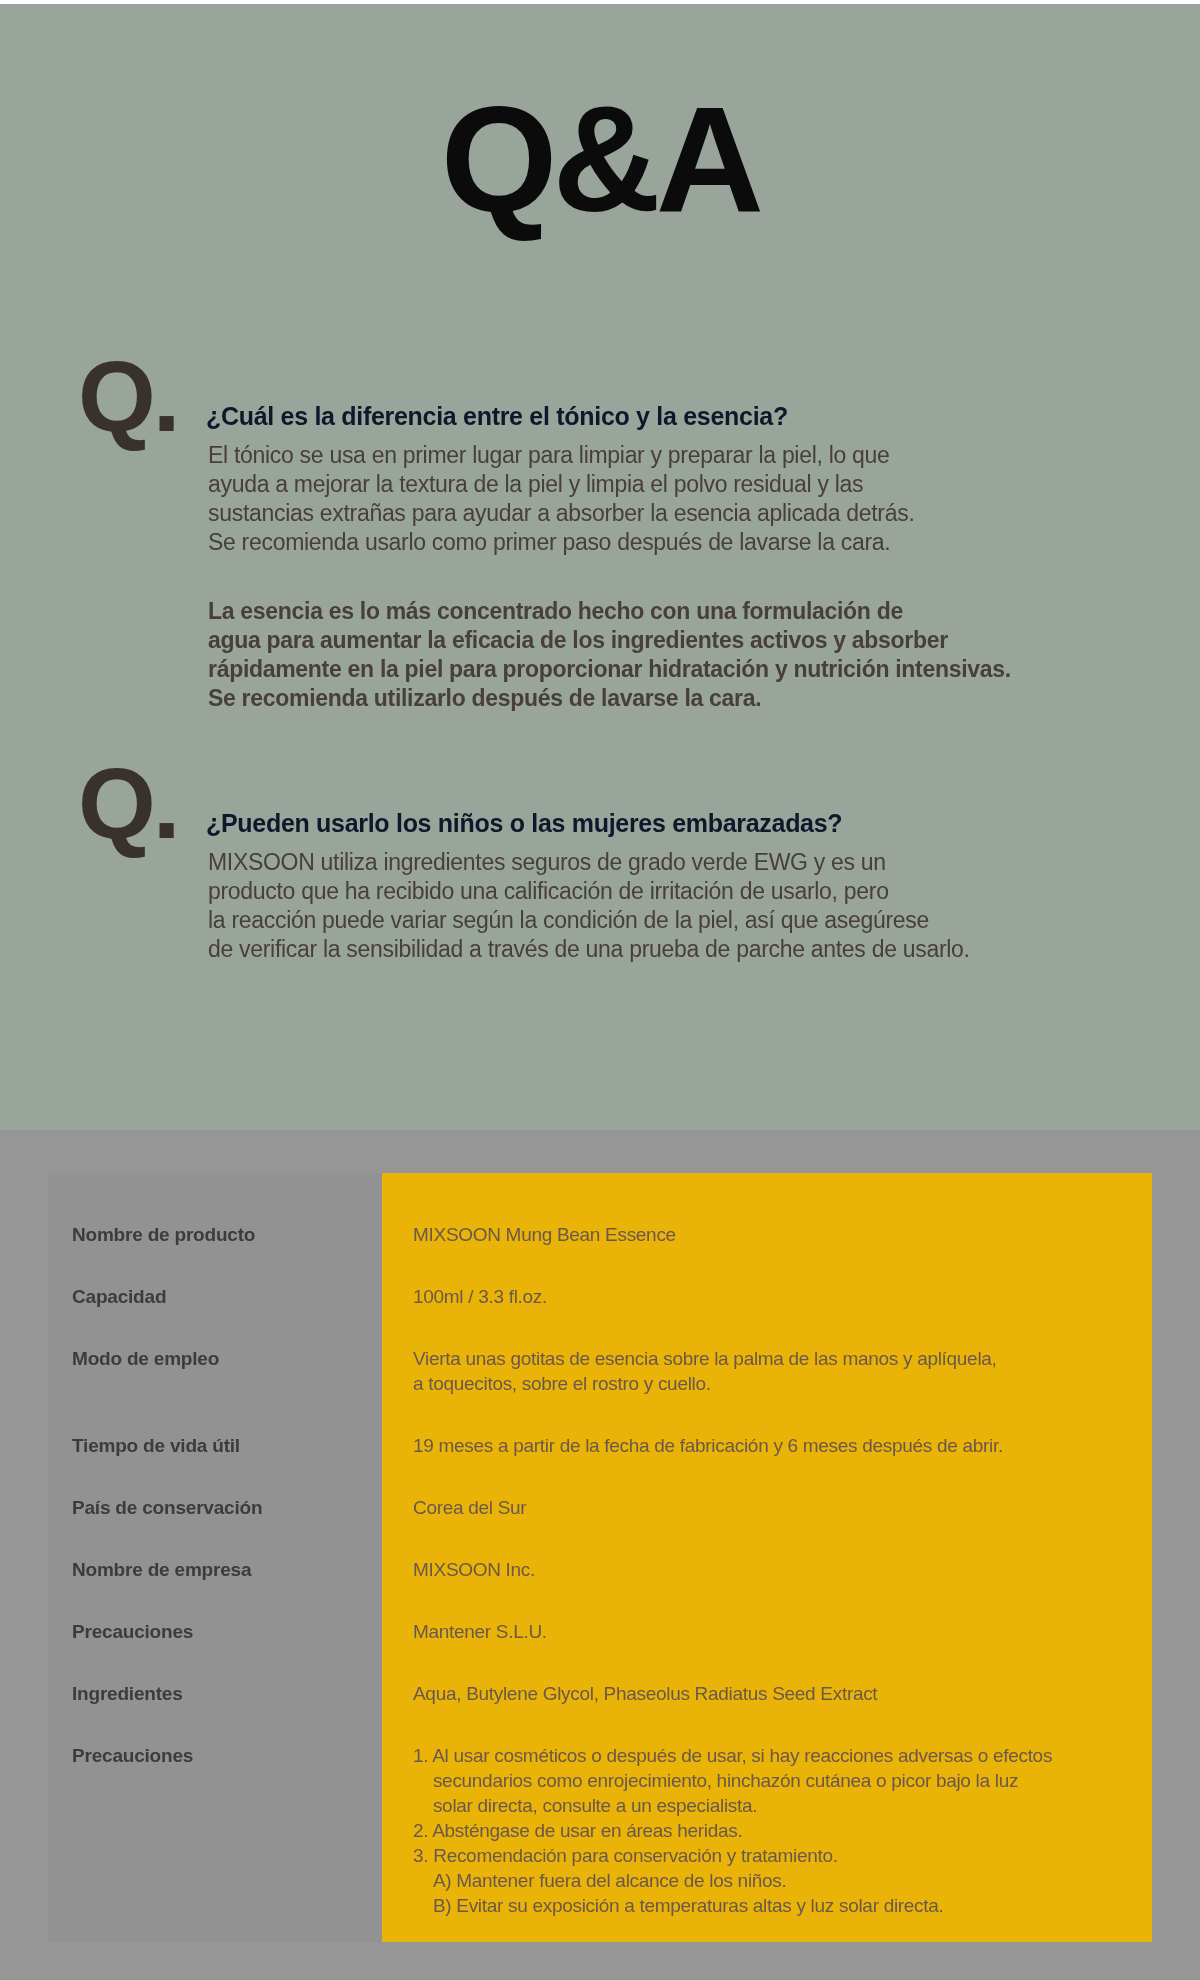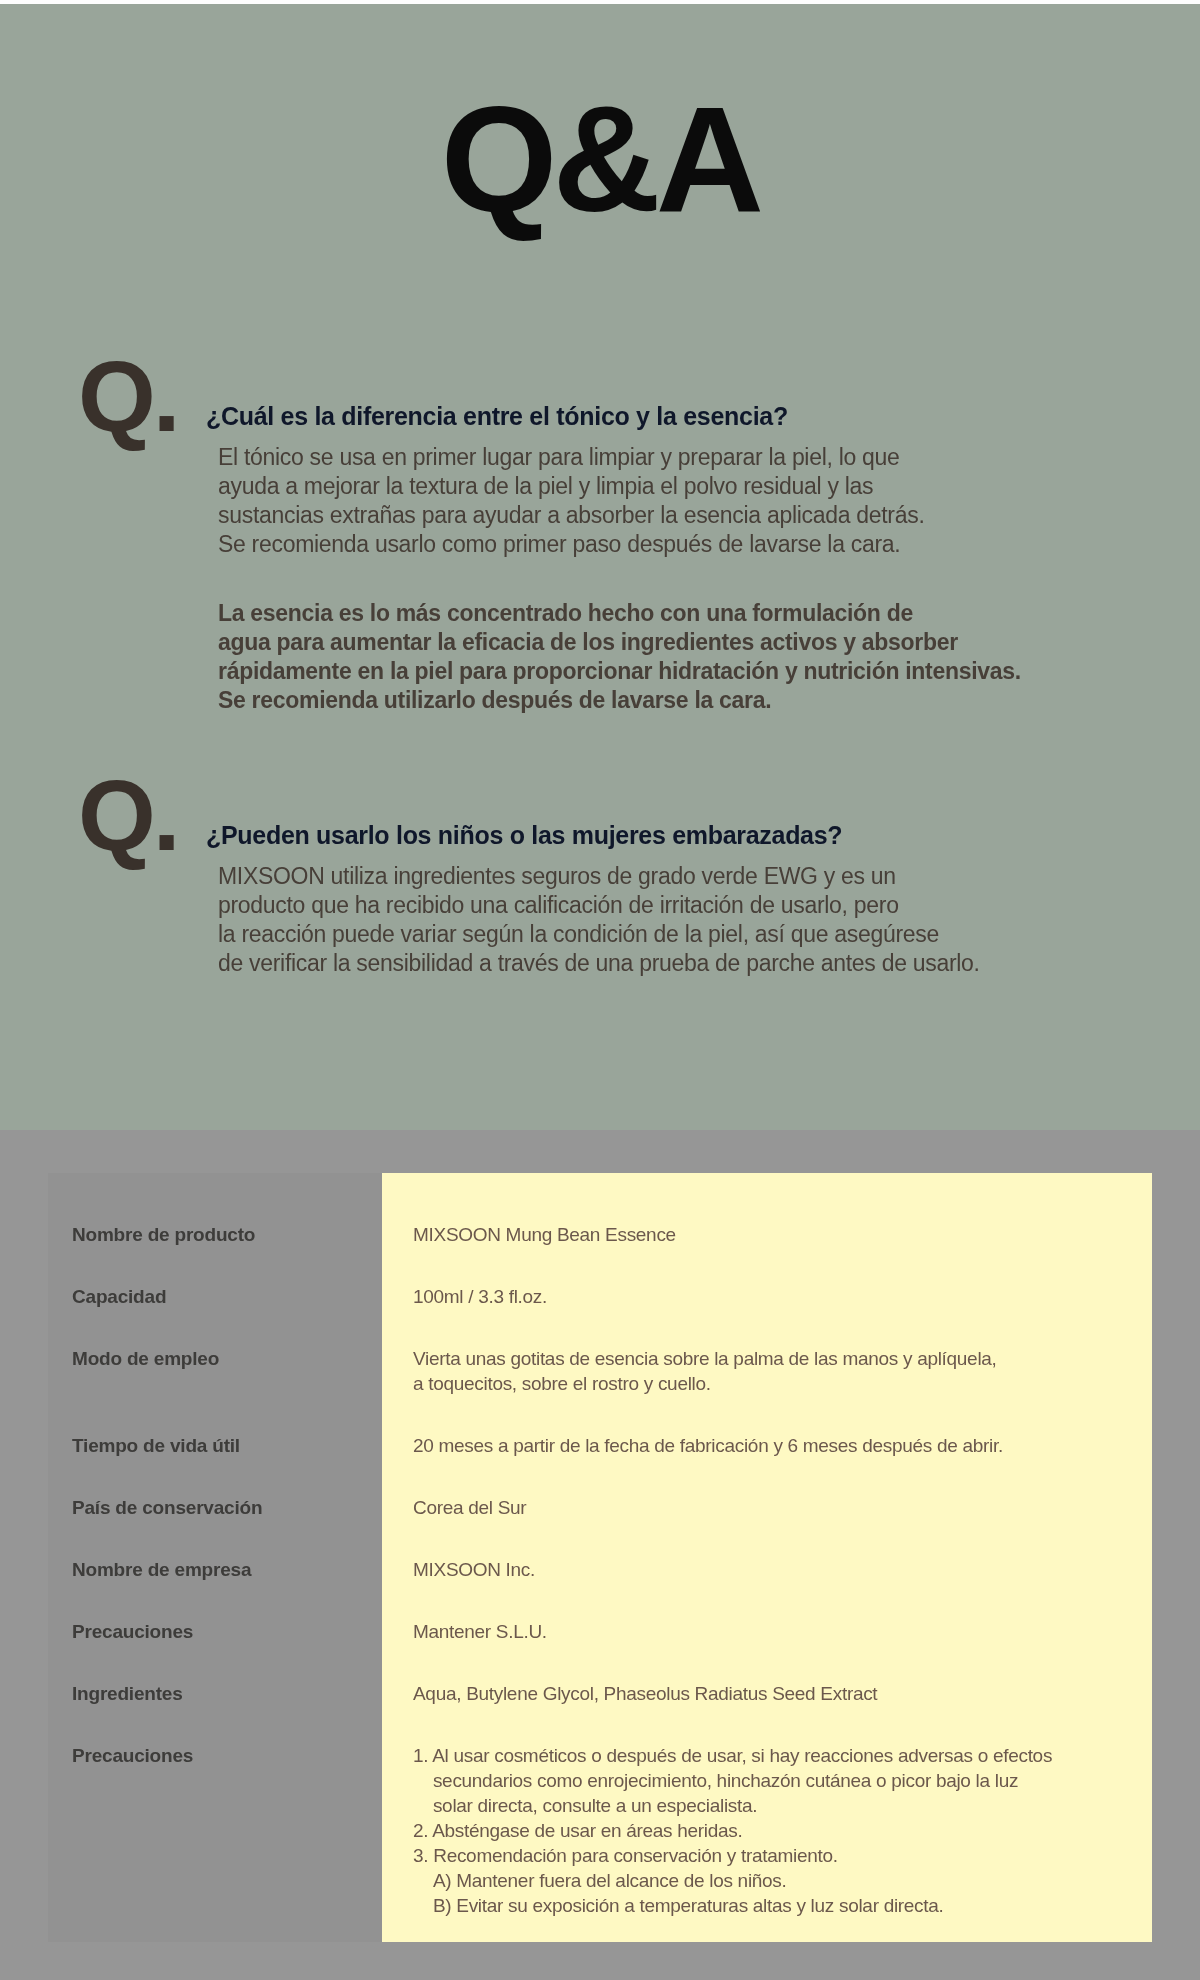--- a/index.html
+++ b/index.html
@@ -26,31 +26,31 @@
     flex:0 0 128px;width:128px;
     font-size:100px;font-weight:bold;line-height:0.8;
     color:#39312b;letter-spacing:-3px;
   }
   .qa-right{flex:1;padding-top:46px;min-width:0;}
   .qa-question{
     margin:0 0 10px;font-size:25px;font-weight:bold;
     color:#0f172a;letter-spacing:-0.3px;
   }
   .qa-answer{
-    margin:12px;font-size:23px;line-height:29px;
+    margin:2px;font-size:23px;line-height:29px;
     color:#473f38;white-space:pre-wrap;letter-spacing:-0.3px;
   }
   .qa-answer + .qa-answer{margin-top:40px;font-weight:bold;}
   .qa-answer:empty{display:none;}
 
   .gray-section{height:850px;box-sizing:border-box;padding-top:43px;}
   .product-table{
     position:relative;
     margin-left:48px;width:1104px;box-sizing:border-box;
-    background:#fef9c3;
+    background:#eab308;
     padding:49px 0 24px;
   }
   .product-table .label-column-bg{
     position:absolute;left:0;top:0;bottom:0;width:334px;
     background:#929292;
   }
   .t-row{position:relative;display:flex;margin-bottom:37px;}
   .t-row:last-child{margin-bottom:0;justify-content:space-between;}
   .t-label{
     flex:0 0 334px;box-sizing:border-box;padding-left:24px;
@@ -117,21 +117,21 @@
       </div>
 
       <div class="t-row">
         <div class="t-label">Modo de empleo</div>
         <div class="t-value">Vierta unas gotitas de esencia sobre la palma de las manos y aplíquela,
 a toquecitos, sobre el rostro y cuello.</div>
       </div>
 
       <div class="t-row">
         <div class="t-label">Tiempo de vida útil</div>
-        <div class="t-value">20 meses a partir de la fecha de fabricación y 6 meses después de abrir.</div>
+        <div class="t-value">19 meses a partir de la fecha de fabricación y 6 meses después de abrir.</div>
       </div>
 
       <div class="t-row">
         <div class="t-label">País de conservación</div>
         <div class="t-value">Corea del Sur</div>
       </div>
 
       <div class="t-row">
         <div class="t-label">Nombre de empresa</div>
         <div class="t-value">MIXSOON Inc.</div>

